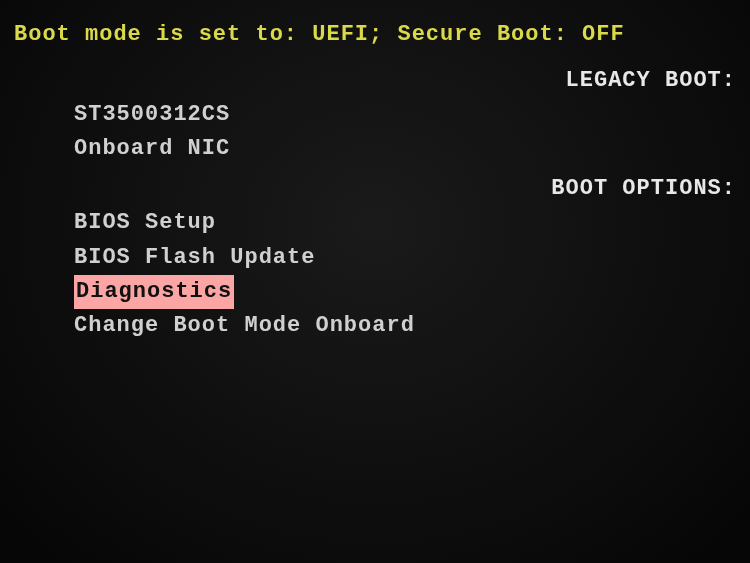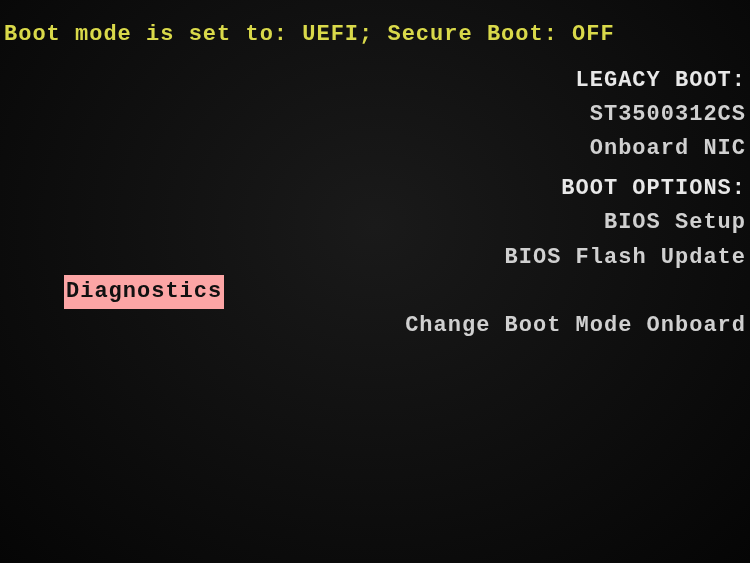--- a/index.html
+++ b/index.html
@@ -10,37 +10,36 @@
     background: #0a0a0a;
     background: radial-gradient(ellipse at 50% 40%, #1a1a1a 0%, #050505 100%);
     font-family: "Courier New", Courier, monospace;
     font-size: 22px;
     font-weight: bold;
     color: #e8e8e8;
     overflow: hidden;
     letter-spacing: 1px;
   }
   .screen {
-    padding: 18px 4px;
+    padding: 18px 14px;
     line-height: 1.55;
   }
   .status-line {
     color: #d9d94a;
     margin-bottom: 12px;
     white-space: nowrap;
   }
   .section-header {
     color: #e8e8e8;
     margin-top: 6px;
     text-align: right;
   }
   .item {
     margin-left: 60px;
     color: #d0d0d0;
-    text-align: right;
   }
   .item.selected {
     display: inline-block;
     background: #fca5a5;
     color: #111;
     padding: 0 2px;
     margin-left: 60px;
   }
 </style>
 </head>

